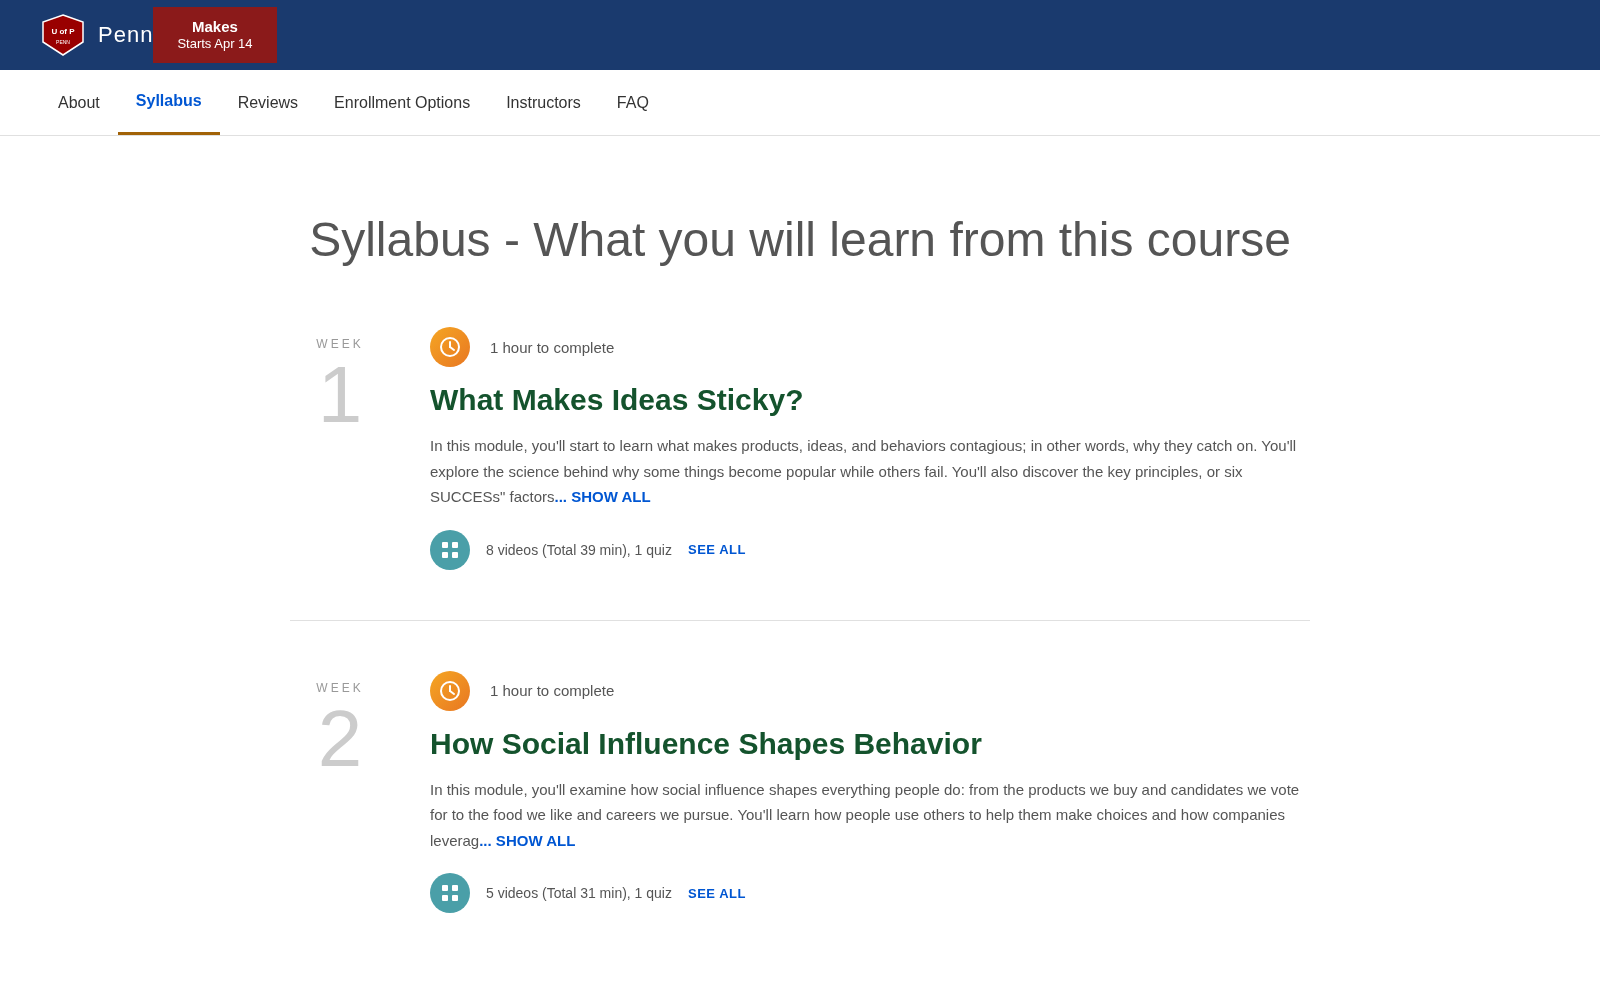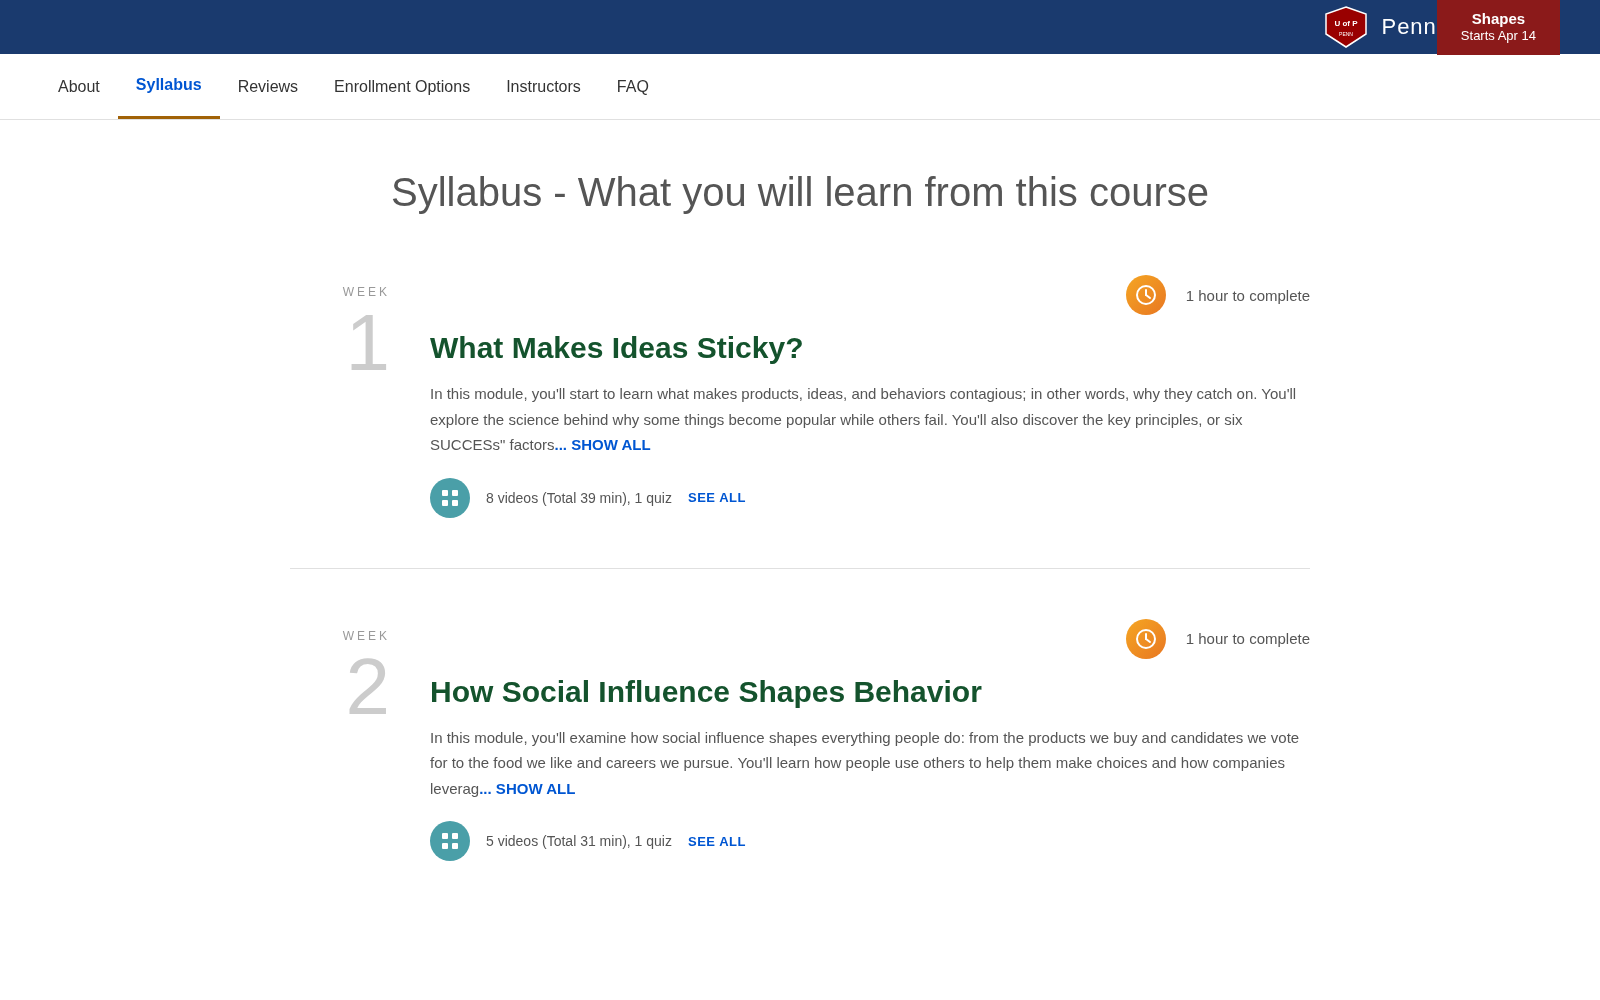--- a/index.html
+++ b/index.html
@@ -3,23 +3,23 @@
   <meta charset="utf-8">
   <style>
     * { margin: 0; padding: 0; box-sizing: border-box; }
     body { font-family: 'Source Sans Pro', Arial, sans-serif; background: #fff; color: #333; }
 
     
     .header {
       background: #1a3a6e;
       display: flex;
       align-items: center;
-      justify-content: flex-end;
+      justify-content: flex-start;
       padding: 4px 40px;
-      height: 54px;
+      height: 70px;
     }
     .header-logo {
       display: flex;
       align-items: center;
       gap: 12px;
     }
     .logo-shield {
       width: 46px;
       height: 46px;
     }
@@ -68,41 +68,42 @@
       border-bottom: 3px solid #a16207;
     }
 
     
     .main {
       max-width: 1100px;
       margin: 0 auto;
       padding: 50px 40px;
     }
     .page-title {
-      font-size: 40px;
+      font-size: 48px;
       font-weight: 300;
       color: #555;
       text-align: center;
       margin-bottom: 60px;
+      margin-top: 26px;
     }
 
     
     .week-section {
       display: flex;
       gap: 40px;
       margin-bottom: 0;
       padding-bottom: 50px;
     }
     .week-section + .week-section {
       border-top: 1px solid #e0e0e0;
       padding-top: 50px;
     }
     .week-label {
       min-width: 100px;
-      text-align: right;
+      text-align: center;
       padding-top: 10px;
     }
     .week-label .week-text {
       font-size: 12px;
       letter-spacing: 3px;
       color: #999;
       display: block;
       margin-bottom: 4px;
     }
     .week-label .week-number {
@@ -114,21 +115,20 @@
 
     .week-content {
       flex: 1;
     }
 
     .time-badge {
       display: flex;
       align-items: center;
       gap: 20px;
       margin-bottom: 16px;
-      justify-content: flex-end;
     }
     .time-icon {
       width: 40px;
       height: 40px;
       border-radius: 50%;
       background: linear-gradient(135deg, #f5a623, #e87722);
       display: flex;
       align-items: center;
       justify-content: center;
       color: white;
@@ -194,21 +194,21 @@
     <svg class="logo-shield" viewBox="0 0 46 46" xmlns="http://www.w3.org/2000/svg">
       <rect width="46" height="46" fill="#1a3a6e"></rect>
       <polygon points="23,3 43,10 43,30 23,43 3,30 3,10" fill="#990000"></polygon>
       <polygon points="23,3 43,10 43,30 23,43 3,30 3,10" fill="none" stroke="white" stroke-width="1.5"></polygon>
       <text x="23" y="22" text-anchor="middle" fill="white" font-size="8" font-weight="bold">U of P</text>
       <text x="23" y="32" text-anchor="middle" fill="white" font-size="5">PENN</text>
     </svg>
     <span class="logo-text">Penn</span>
   </div>
   <button class="enroll-btn">
-    <div class="enroll-title">Shapes</div>
+    <div class="enroll-title">Makes</div>
     <div class="enroll-sub">Starts Apr 14</div>
   </button>
 </header>
 
 <nav class="nav">
   <a class="nav-item">About</a>
   <a class="nav-item active">Syllabus</a>
   <a class="nav-item">Reviews</a>
   <a class="nav-item">Enrollment Options</a>
   <a class="nav-item">Instructors</a>

